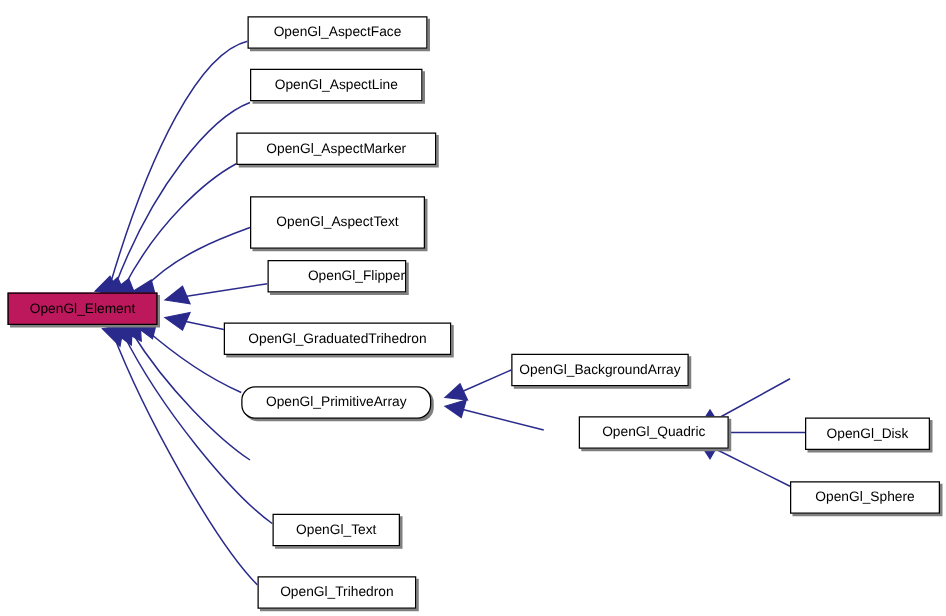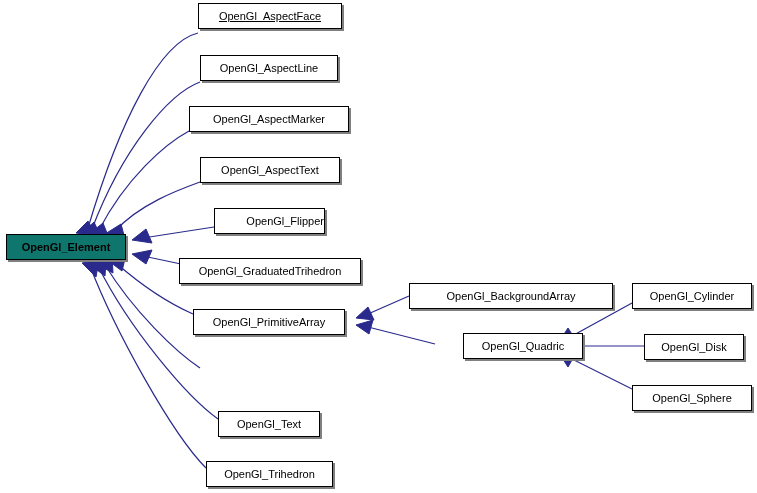--- a/index.html
+++ b/index.html
@@ -28,22 +28,21 @@
     box-sizing: border-box;
     border: 1px solid #000000;
     background: #ffffff;
     box-shadow: 2px 2px 0 0 #808080;
     display: flex;
     align-items: center;
     justify-content: center;
     z-index: 5;
   }
   .node.current {
-    background: #0f766e;
-    font-weight: bold;
+    background: #be185d;
   }
   .node-label {
     font-family: "Liberation Sans", sans-serif;
     font-size: 11px;
     line-height: 11px;
     color: #000000;
     white-space: nowrap;
     letter-spacing: 0px;
   }
 </style>
@@ -79,55 +78,52 @@
       <path d="M 632 303 L 572 336" fill="none" stroke="#2a2a8c" stroke-width="1.2"></path>
       <polygon points="559,342 577,342 568,328" fill="#2a2a8c" stroke="#2a2a8c" stroke-width="1"></polygon>
       <path d="M 644 346 L 573 346" fill="none" stroke="#2a2a8c" stroke-width="1.2"></path>
       <polygon points="558,346 576,339 576,353" fill="#2a2a8c" stroke="#2a2a8c" stroke-width="1"></polygon>
       <path d="M 632 389 L 572 359" fill="none" stroke="#2a2a8c" stroke-width="1.2"></path>
       <polygon points="559,353 576,353 568,367" fill="#2a2a8c" stroke="#2a2a8c" stroke-width="1"></polygon>
     </svg>
 <div class="node current" style="left: 6px; top: 234px; width: 120px; height: 26px;">
       <span class="node-label">OpenGl_Element</span>
     </div>
-    <div class="node" style="left: 198px; top: 3px; width: 144px; height: 26px; text-decoration: underline;">
+    <div class="node" style="left: 198px; top: 13px; width: 144px; height: 26px;">
       <span class="node-label">OpenGl_AspectFace</span>
     </div>
     <div class="node" style="left: 189px; top: 106px; width: 160px; height: 26px;">
       <span class="node-label">OpenGl_AspectMarker</span>
     </div>
     <div class="node" style="left: 200px; top: 55px; width: 138px; height: 26px;">
       <span class="node-label">OpenGl_AspectLine</span>
     </div>
-    <div class="node" style="left: 200px; top: 157px; width: 140px; height: 26px;">
+    <div class="node" style="left: 200px; top: 157px; width: 140px; height: 42px;">
       <span class="node-label">OpenGl_AspectText</span>
     </div>
     <div class="node" style="left: 214px; top: 208px; width: 111px; height: 26px; justify-content: flex-end;">
       <span class="node-label">OpenGl_Flipper</span>
     </div>
     <div class="node" style="left: 179px; top: 258px; width: 182px; height: 26px;">
       <span class="node-label">OpenGl_GraduatedTrihedron</span>
     </div>
-    <div class="node" style="left: 193px; top: 309px; width: 152px; height: 26px;">
+    <div class="node" style="left: 193px; top: 309px; width: 152px; height: 26px; border-radius: 11px;">
       <span class="node-label">OpenGl_PrimitiveArray</span>
     </div>
     <div class="node" style="left: 218px; top: 411px; width: 102px; height: 26px;">
       <span class="node-label">OpenGl_Text</span>
     </div>
     <div class="node" style="left: 206px; top: 461px; width: 127px; height: 26px;">
       <span class="node-label">OpenGl_Trihedron</span>
     </div>
-    <div class="node" style="left: 409px; top: 283px; width: 204px; height: 26px;">
+    <div class="node" style="left: 409px; top: 283px; width: 142px; height: 26px;">
       <span class="node-label">OpenGl_BackgroundArray</span>
     </div>
     <div class="node" style="left: 435px; top: 333px; width: 120px; height: 26px; margin-left: 28px;">
       <span class="node-label">OpenGl_Quadric</span>
-    </div>
-    <div class="node" style="left: 632px; top: 283px; width: 120px; height: 26px;">
-      <span class="node-label">OpenGl_Cylinder</span>
     </div>
     <div class="node" style="left: 632px; top: 385px; width: 120px; height: 26px;">
       <span class="node-label">OpenGl_Sphere</span>
     </div>
     <div class="node" style="left: 644px; top: 334px; width: 100px; height: 26px;">
       <span class="node-label">OpenGl_Disk</span>
     </div>
   </div>
 
 </body></html>

